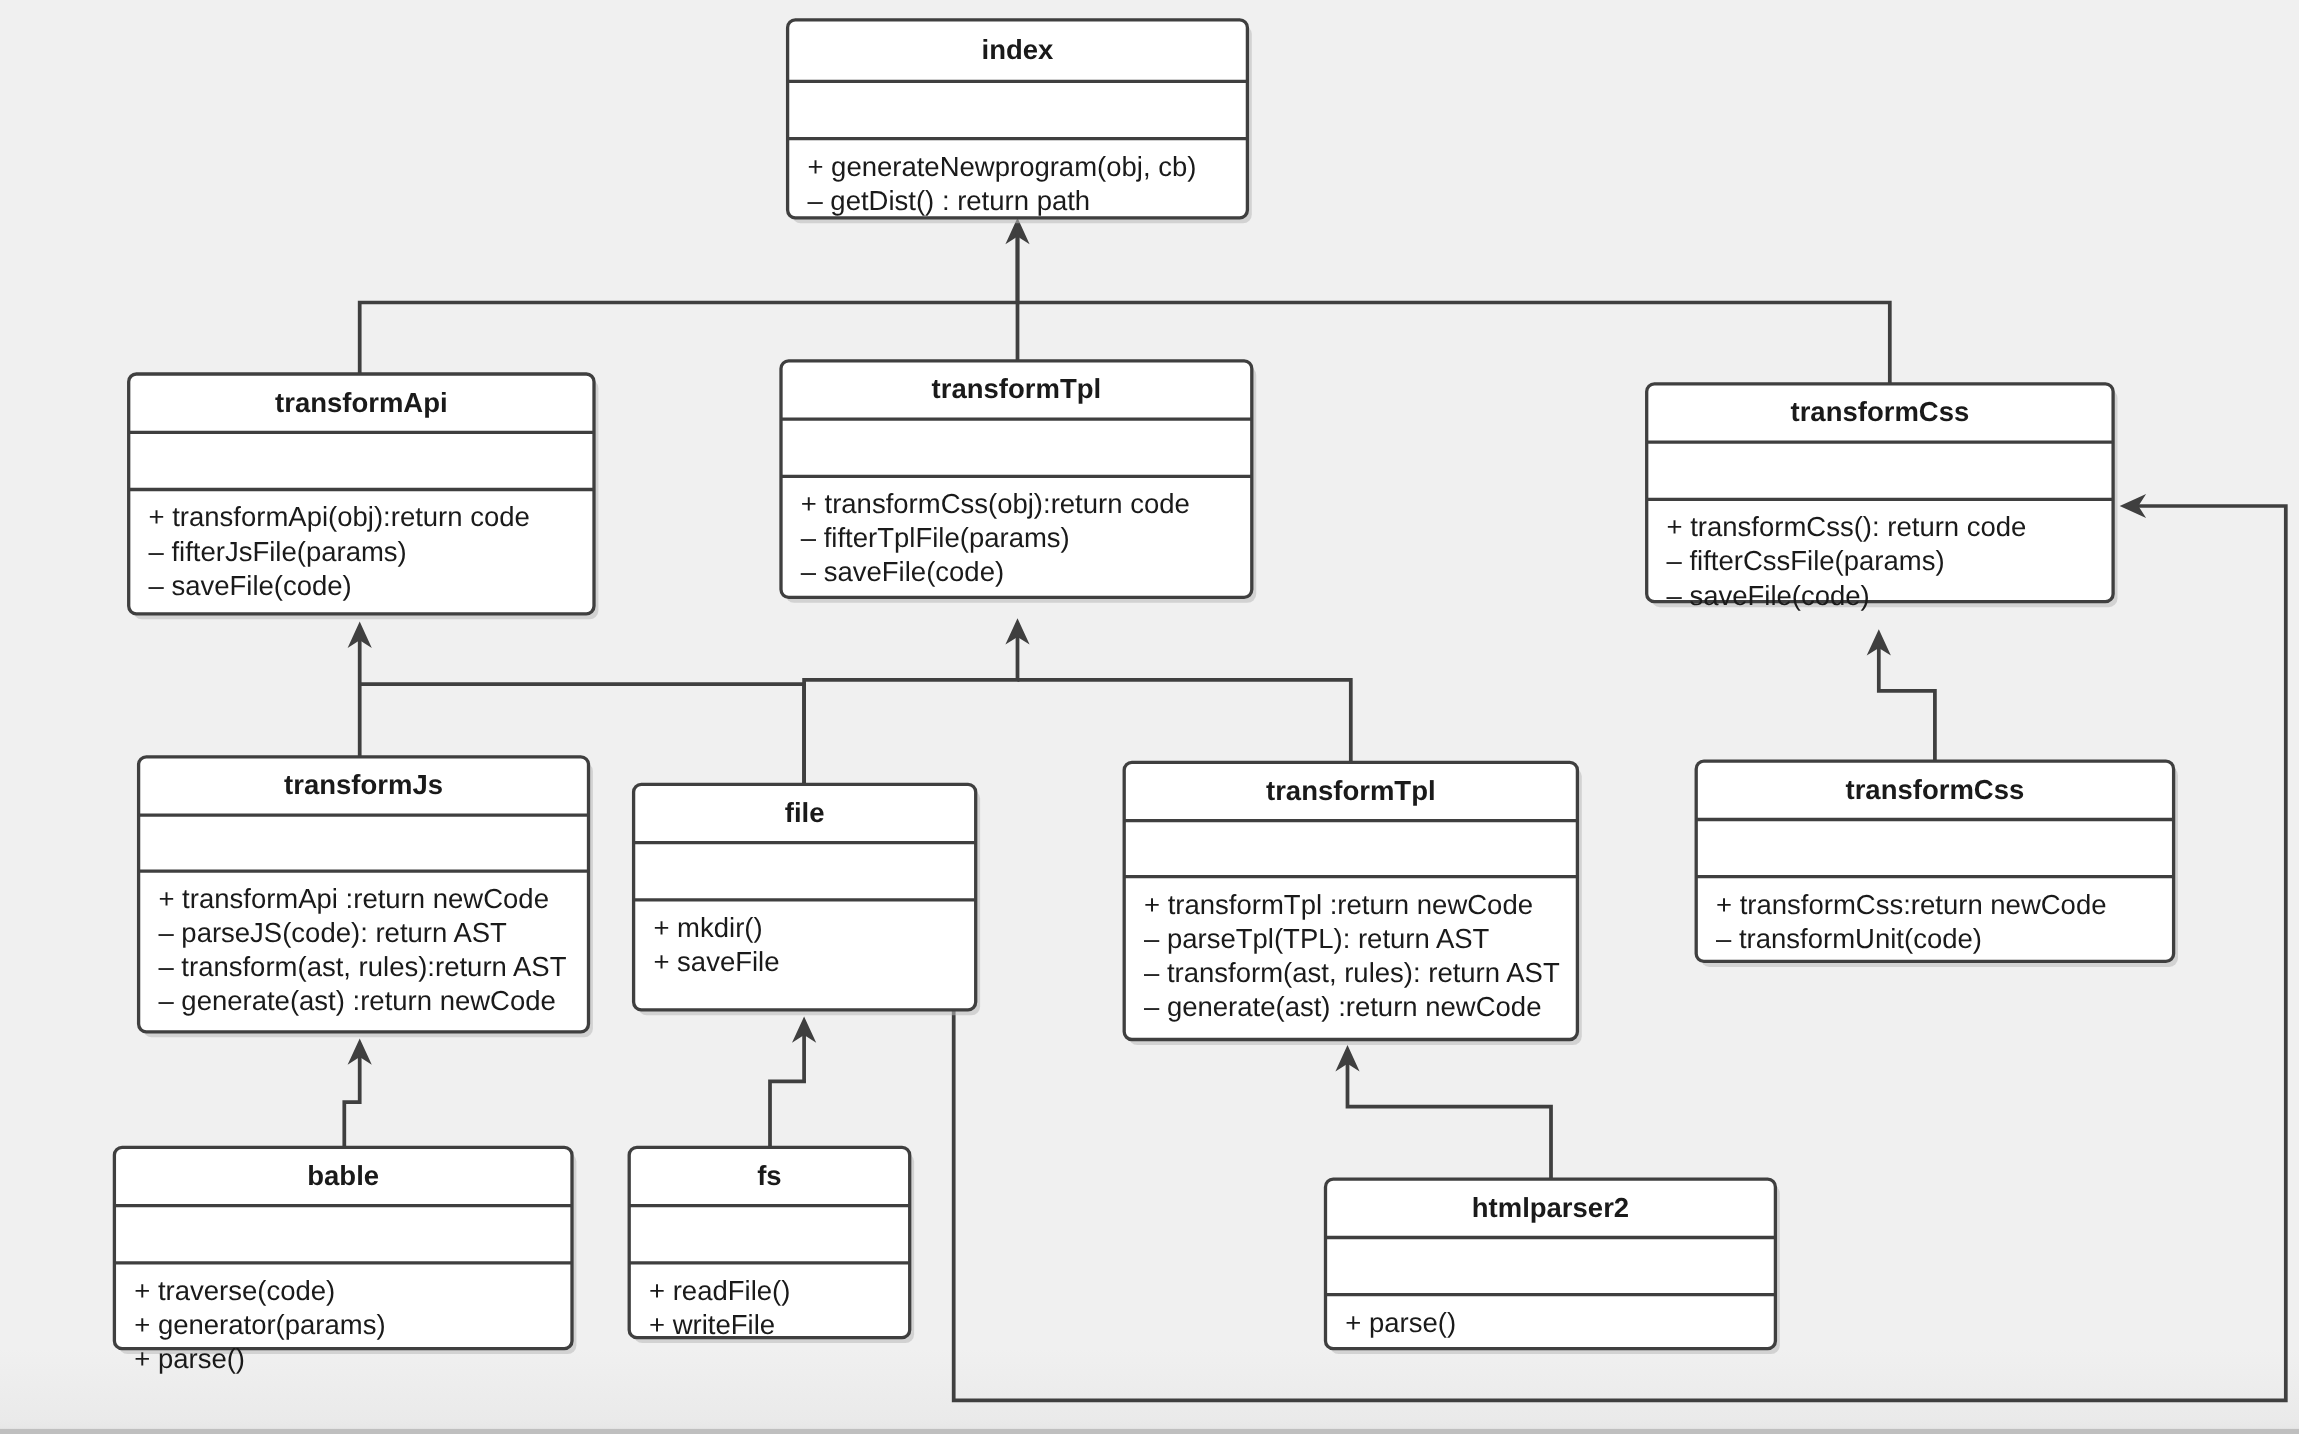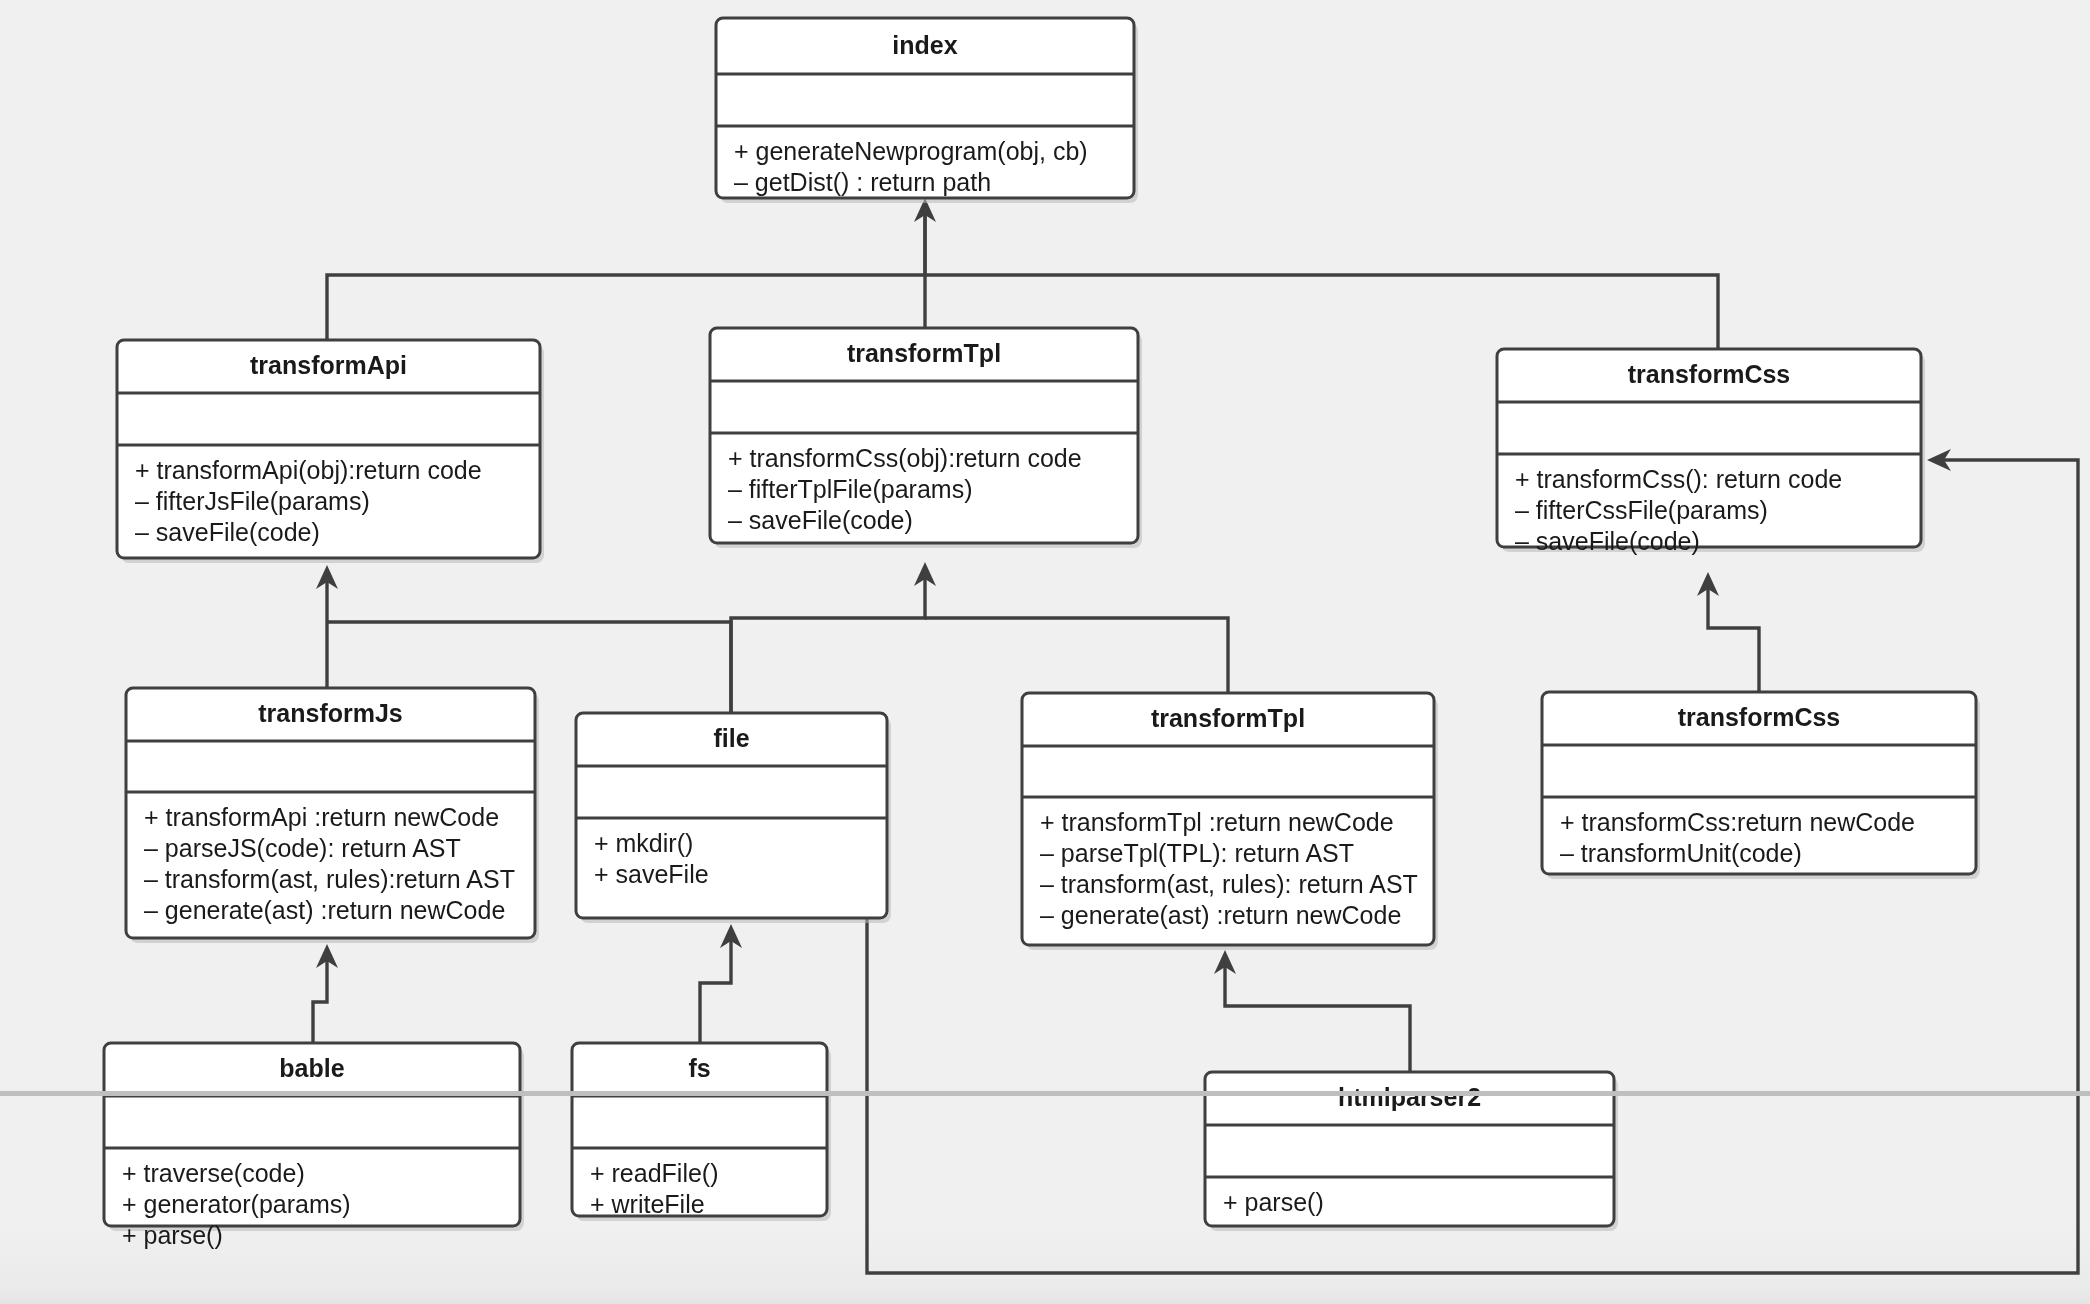--- a/index.html
+++ b/index.html
@@ -9,21 +9,21 @@
   }
   body {
     width: 2090px;
     height: 1304px;
     overflow: hidden;
     font-family: "Liberation Sans", sans-serif;
   }
   #canvas {
     position: relative;
     width: 2090px;
-    height: 1096px;
+    height: 1304px;
     background: #eab308;
   }
   #diagram-surface {
     position: absolute;
     left: 0;
     top: 0;
     width: 2090px;
     height: 1304px;
     background: linear-gradient(180deg, #f0f0f0 0%, #f0f0f0 94%, #eaeaea 99%, #e4e4e4 100%);
   }

